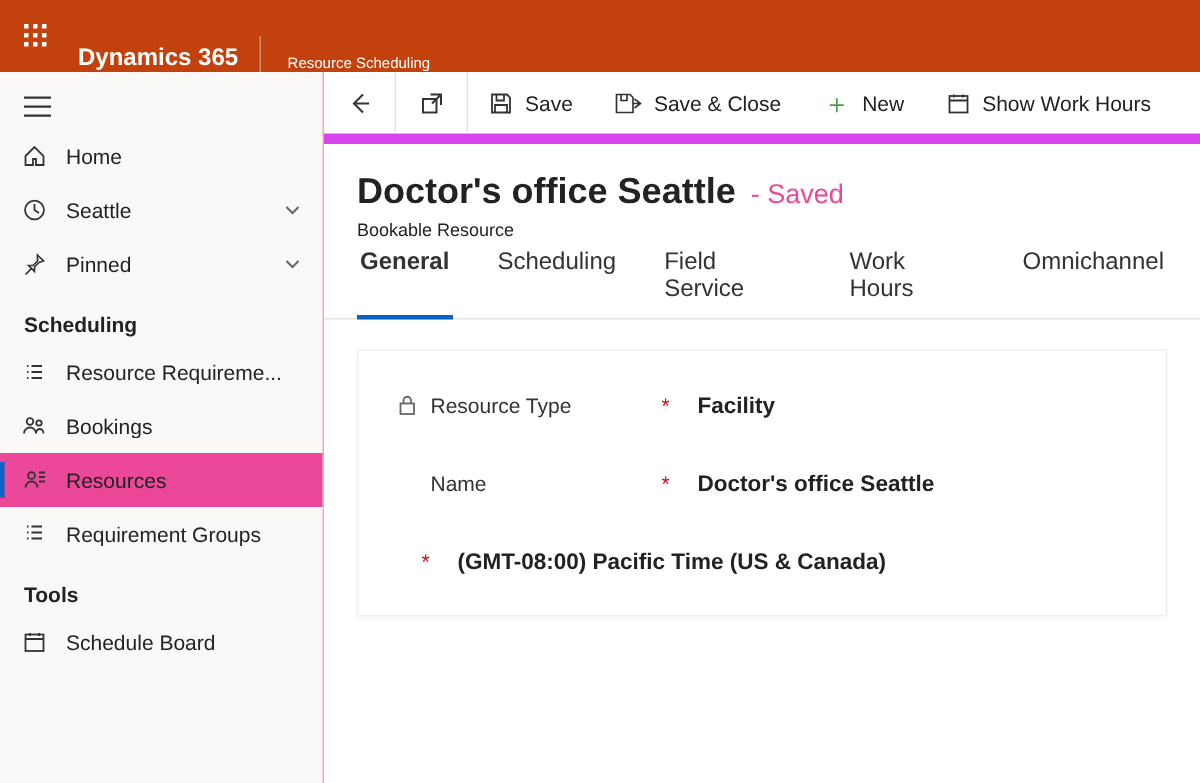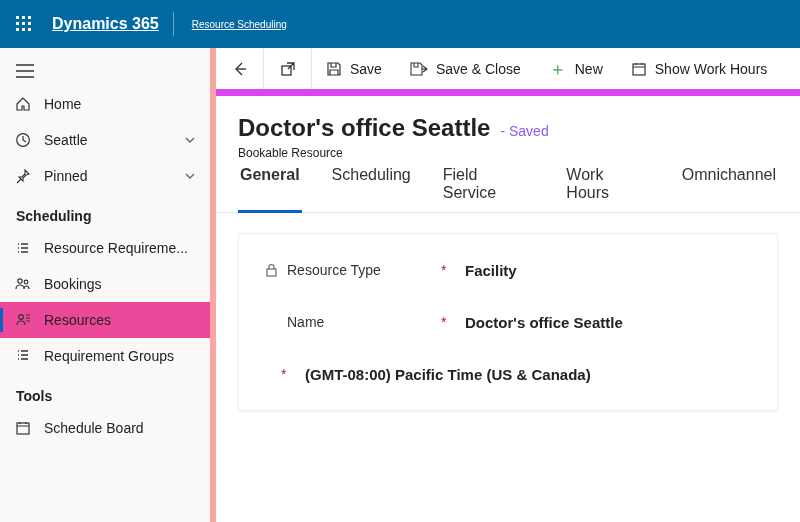--- a/index.html
+++ b/index.html
@@ -1,42 +1,42 @@
 <!DOCTYPE html>
 <html><head>
 <meta charset="utf-8">
 <style>
   * { box-sizing: border-box; margin: 0; padding: 0; }
   body { font-family: "Segoe UI", Arial, sans-serif; font-size: 14px; color: #222; background: #fff; width: 800px; height: 522px; overflow: hidden; }
-  .topbar { background: #0369a1; color: #fff; height: 48px; display: flex; align-items: center; text-decoration: underline; }
+  .topbar { background: #c2410c; color: #fff; height: 48px; display: flex; align-items: flex-end; }
   .waffle { width: 48px; height: 48px; display: flex; align-items: center; justify-content: center; cursor: pointer; }
   .waffle-grid { width: 16px; height: 16px; display: grid; grid-template-columns: repeat(3, 3px); grid-template-rows: repeat(3, 3px); gap: 3px; }
   .waffle-dot { width: 3px; height: 3px; background: #fff; }
   .brand { font-weight: 600; font-size: 16px; padding: 0 14px 0 4px; }
   .vr { width: 1px; height: 24px; background: rgba(255,255,255,0.4); }
   .appname { padding: 0 18px; font-size: 10px; }
   .shell { display: flex; height: calc(522px - 48px); }
-  .sidebar { width: 216px; border-right: 6px solid #fca5a5; background: #faf9f8; display: flex; flex-direction: column; padding-top: 4px; }
+  .sidebar { width: 216px; border-right: 1px solid #fca5a5; background: #faf9f8; display: flex; flex-direction: column; padding-top: 4px; }
   .burger { padding: 12px 16px 8px; cursor: pointer; }
   .nav-item { display: flex; align-items: center; height: 36px; padding: 0 14px; cursor: pointer; gap: 12px; position: relative; }
   .nav-item.selected { background: #ec4899; }
   .nav-item.selected::before { content: ""; position: absolute; left: 0; top: 6px; bottom: 6px; width: 3px; background: #0b62c4; }
   .nav-icon { width: 18px; height: 18px; display: flex; align-items: center; justify-content: center; flex: 0 0 18px; color: #333; }
   .nav-label { flex: 1; white-space: nowrap; overflow: hidden; text-overflow: ellipsis; font-size: 14px; }
   .chev { color: #666; }
   .section-header { font-weight: 600; padding: 14px 16px 6px; font-size: 14px; color: #222; }
   .main { flex: 1; display: flex; flex-direction: column; }
   .cmdbar { height: 48px; border-bottom: 7px solid #d946ef; display: flex; align-items: stretch; }
   .cmd-icononly { width: 48px; display: flex; align-items: center; justify-content: center; border-right: 1px solid #e6e6e6; cursor: pointer; }
   .cmd-btn { display: flex; align-items: center; gap: 8px; padding: 0 14px; cursor: pointer; }
   .plus-green { color: #4aa04a; font-weight: 300; font-size: 18px; line-height: 1; }
   .header-area { padding: 18px 22px 0; }
   .title-row { display: flex; align-items: baseline; gap: 10px; }
   .rec-title { font-size: 24px; font-weight: 700; }
-  .rec-status { color: #8b5cf6; font-size: 14px; }
+  .rec-status { color: #ec4899; font-size: 18px; }
   .rec-type { font-size: 12px; margin-top: 4px; }
   .tabs { display: flex; gap: 28px; padding: 0 22px; border-bottom: 1px solid #e6e6e6; }
   .tab { padding: 6px 2px 10px; font-size: 16px; cursor: pointer; color: #333; position: relative; }
   .tab.active { font-weight: 600; }
   .tab.active::after { content: ""; position: absolute; left: 0; right: 0; bottom: -1px; height: 3px; background: #0b62c4; }
   .form-card { margin: 20px 22px; border: 1px solid #efefef; border-radius: 2px; box-shadow: 0 1px 3px rgba(0,0,0,0.05); padding: 10px 0; }
   .form-row { display: flex; align-items: center; height: 52px; padding: 0 22px; }
   .fld-icon { width: 20px; display: flex; justify-content: center; color: #666; }
   .fld-label { width: 160px; padding-left: 6px; color: #333; font-size: 14px; }
   .fld-req { width: 14px; color: #c50f1f; font-size: 14px; }

